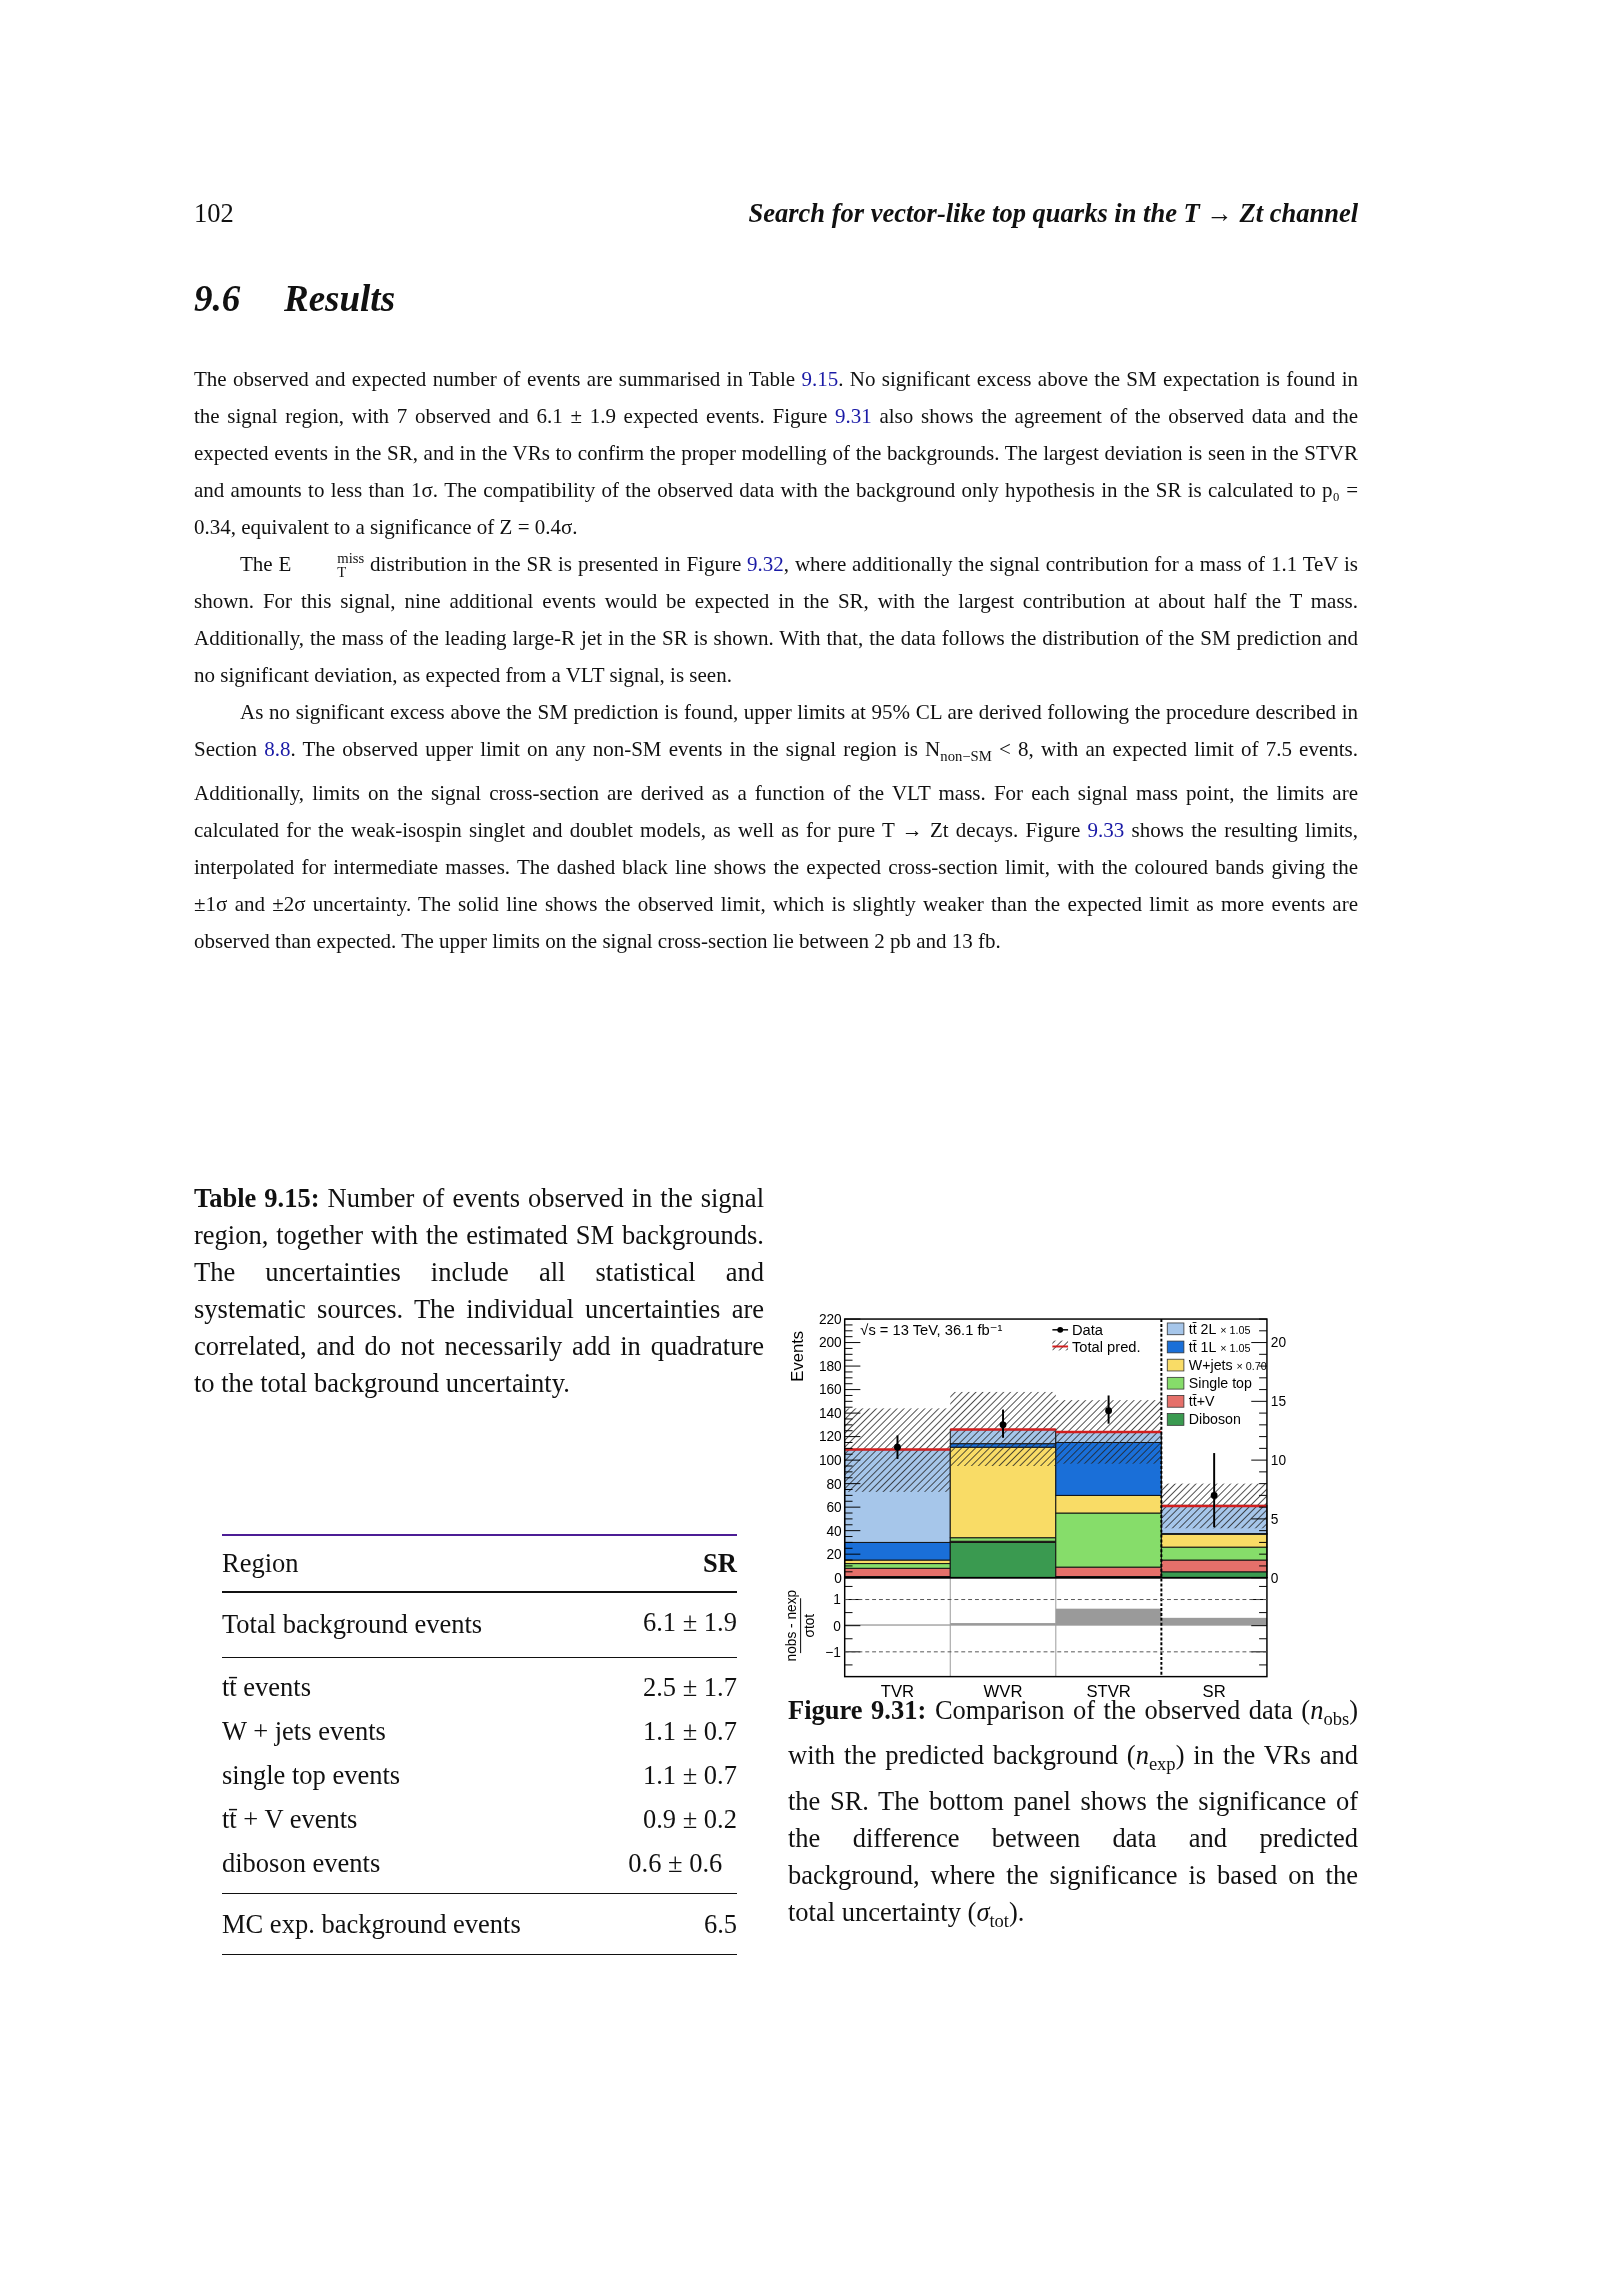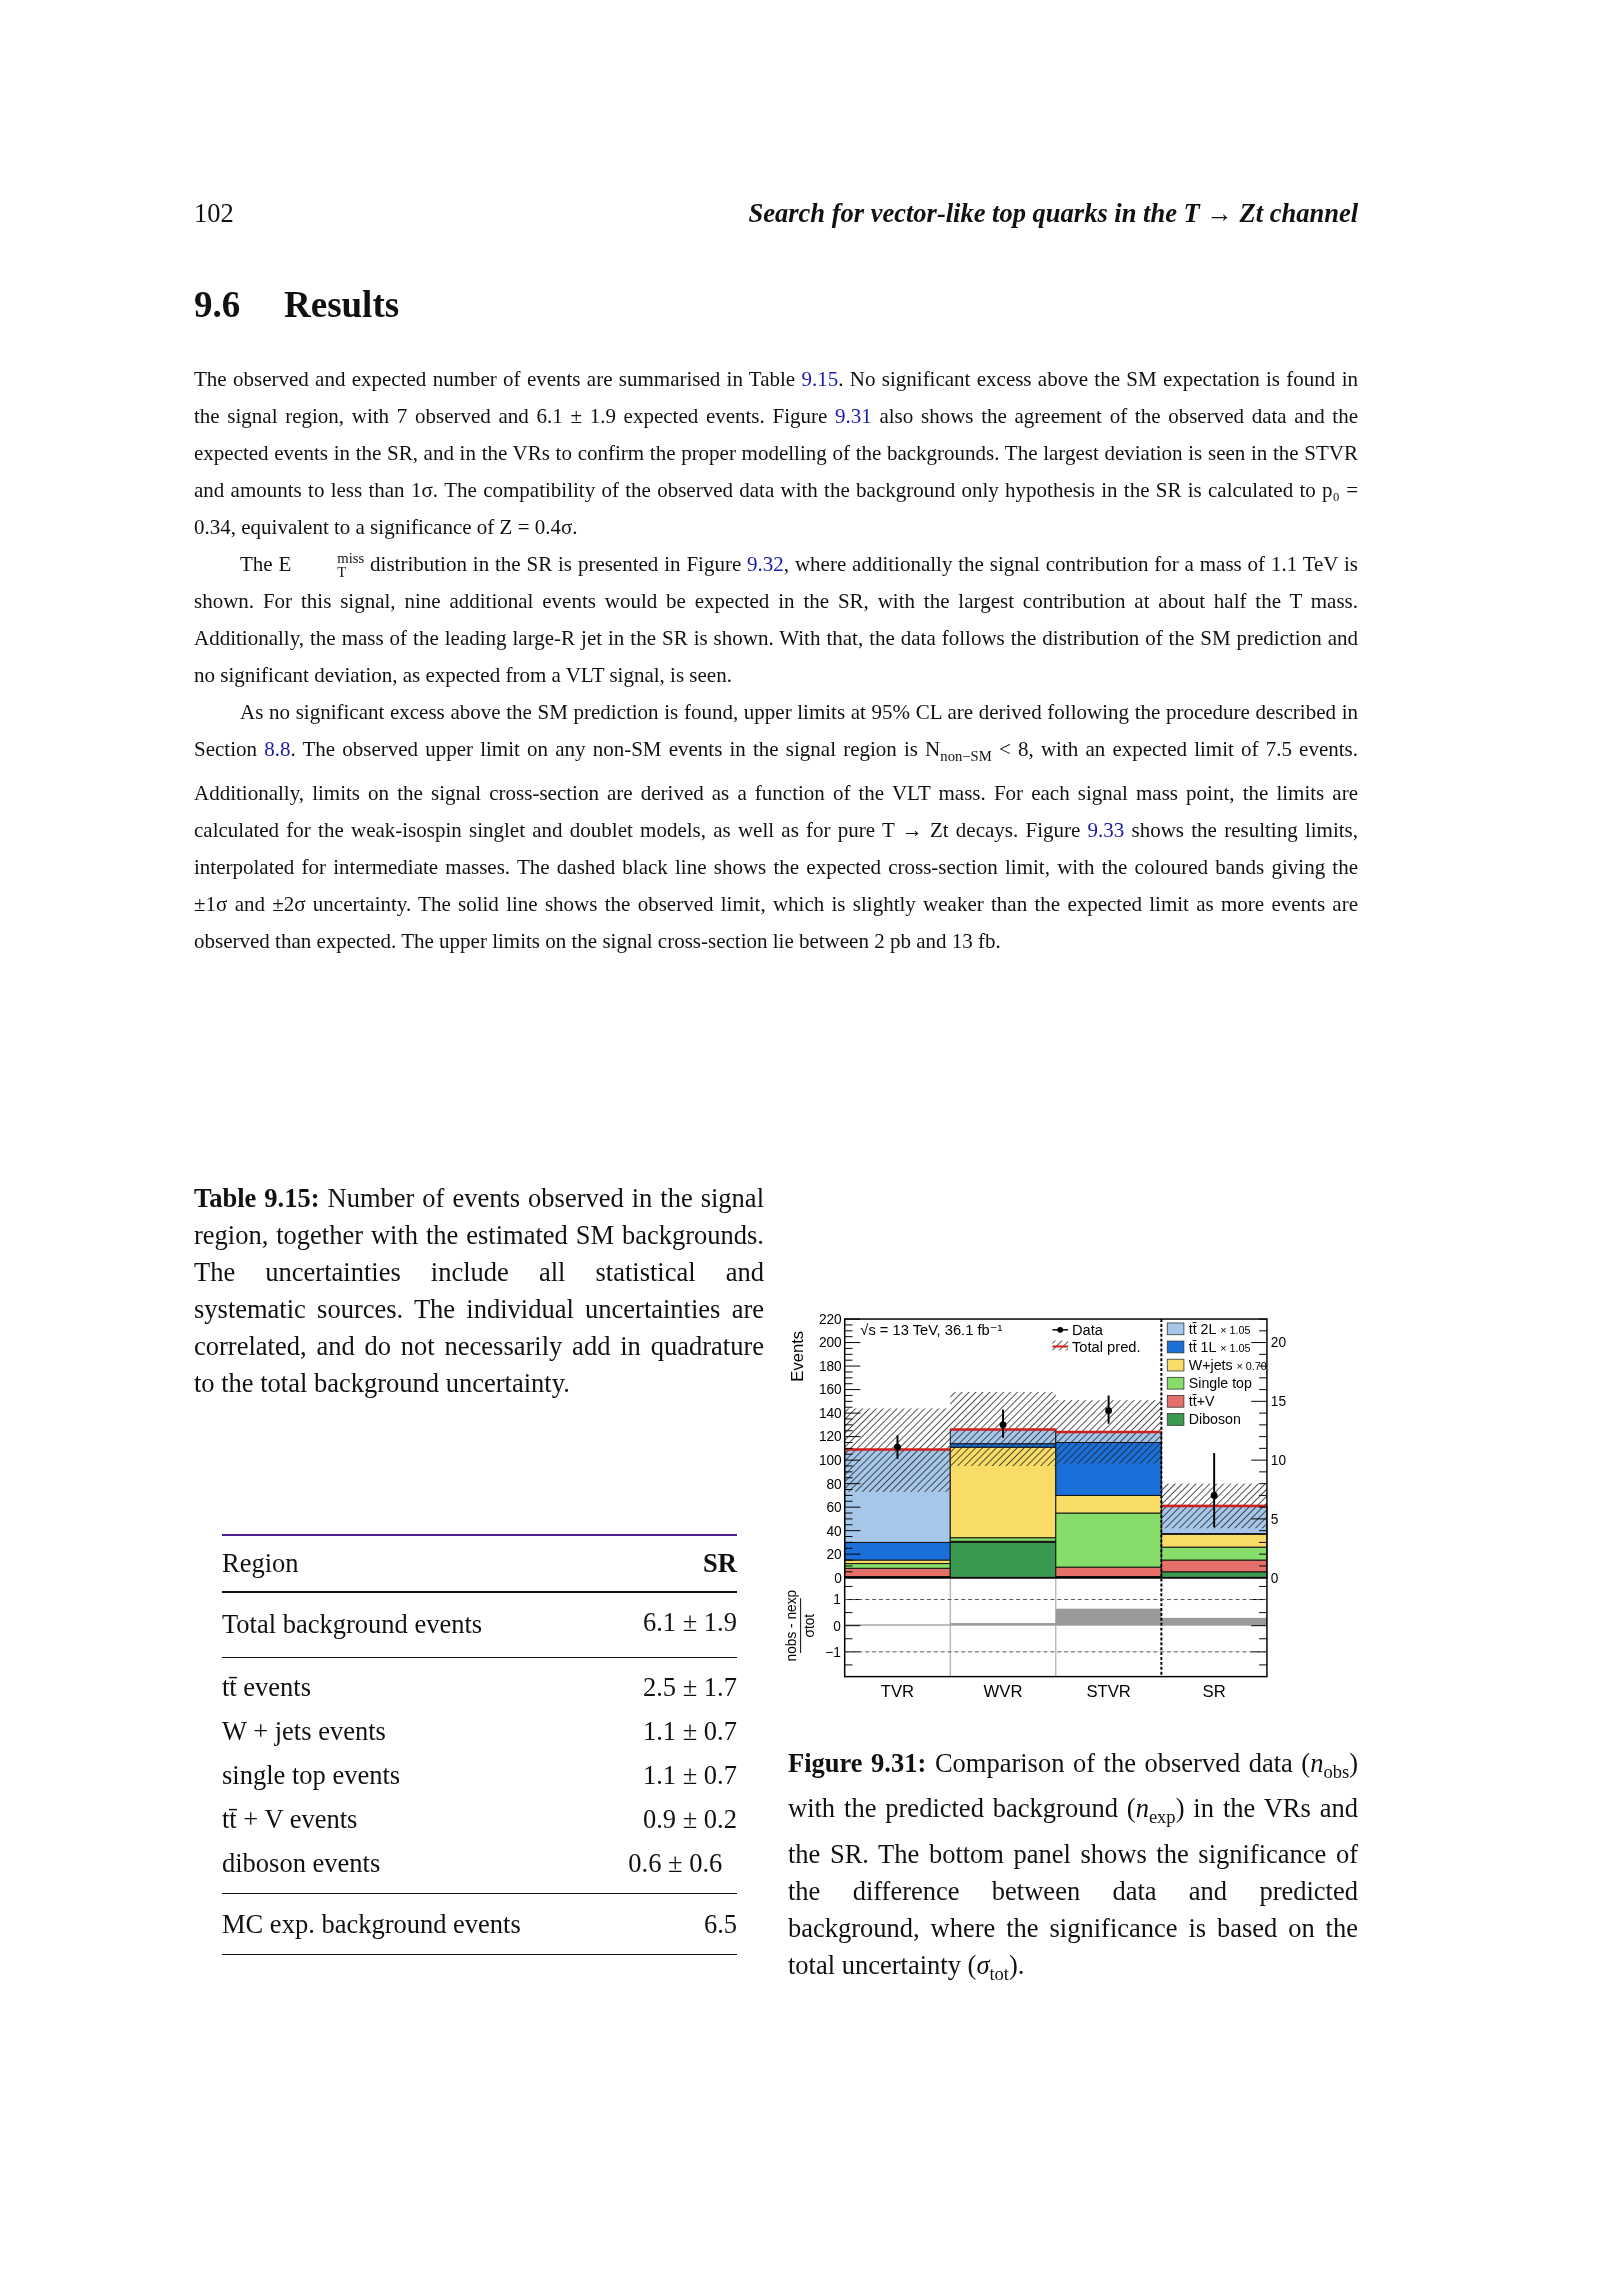--- a/index.html
+++ b/index.html
@@ -1,21 +1,21 @@
 <!DOCTYPE html>
 <html><head>
 <meta charset="utf-8">
 <style>
   html, body { margin: 0; padding: 0; background: #ffffff; }
   body { width: 1621px; height: 2293px; position: relative; overflow: hidden;
          font-family: "Liberation Serif", "DejaVu Serif", serif; color: #111; }
   .abs { position: absolute; }
   .running-head { top: 198px; left: 194px; width: 1164px; font-size: 26.5px; display: flex; justify-content: space-between; }
   .running-head .title { font-style: italic; font-weight: bold; }
-  .section-title { top: 283px; left: 194px; font-size: 37px; font-weight: bold; }
+  .section-title { top: 277px; left: 194px; font-size: 37px; font-weight: bold; font-style: italic; }
   .section-title .num { display: inline-block; width: 90px; }
   .body-text { left: 194px; width: 1164px; font-size: 21px; line-height: 37px; text-align: justify; }
   .body-text p { margin: 0; }
   .body-text p.indent { text-indent: 46px; }
   .link { color: #1a1aa6; }
   .caption { font-size: 26.5px; line-height: 37px; text-align: justify; }
   .caption b { font-weight: bold; }
   table.results { border-collapse: collapse; font-size: 26.5px; width: 515px; }
   table.results td { padding: 0; height: 44px; vertical-align: middle; }
   table.results td.val { text-align: right; }
@@ -271,17 +271,17 @@
       <text x="415.25" y="63" font-size="14.5" class="plot-text">W+jets<tspan font-size="11" dx="4">× 0.70</tspan></text>
       <rect x="393.25" y="70.5" width="17" height="12" fill="#86dd6a" stroke="#333" stroke-width="0.8"></rect>
       <text x="415.25" y="81.5" font-size="14.5" class="plot-text">Single top</text>
       <rect x="393.25" y="89" width="17" height="12" fill="#e5706a" stroke="#333" stroke-width="0.8"></rect>
       <text x="415.25" y="100" font-size="14.5" class="plot-text">tt̄+V</text>
       <rect x="393.25" y="107.5" width="17" height="12" fill="#3a9a50" stroke="#333" stroke-width="0.8"></rect>
       <text x="415.25" y="118.5" font-size="14.5" class="plot-text">Diboson</text>
     </svg>
 </div>
 
-<div class="abs caption" style="top: 1745px; left: 788px; width: 570px;">
+<div class="abs caption" style="top: 1692px; left: 788px; width: 570px;">
   <b>Figure 9.31:</b>
   <span id="fig-caption-text">Comparison of the observed data (<i>n</i><sub>obs</sub>) with the predicted background (<i>n</i><sub>exp</sub>) in the VRs and the SR. The bottom panel shows the significance of the difference between data and predicted background, where the significance is based on the total uncertainty (<i>σ</i><sub>tot</sub>).</span>
 </div>
 
 
 </body></html>

